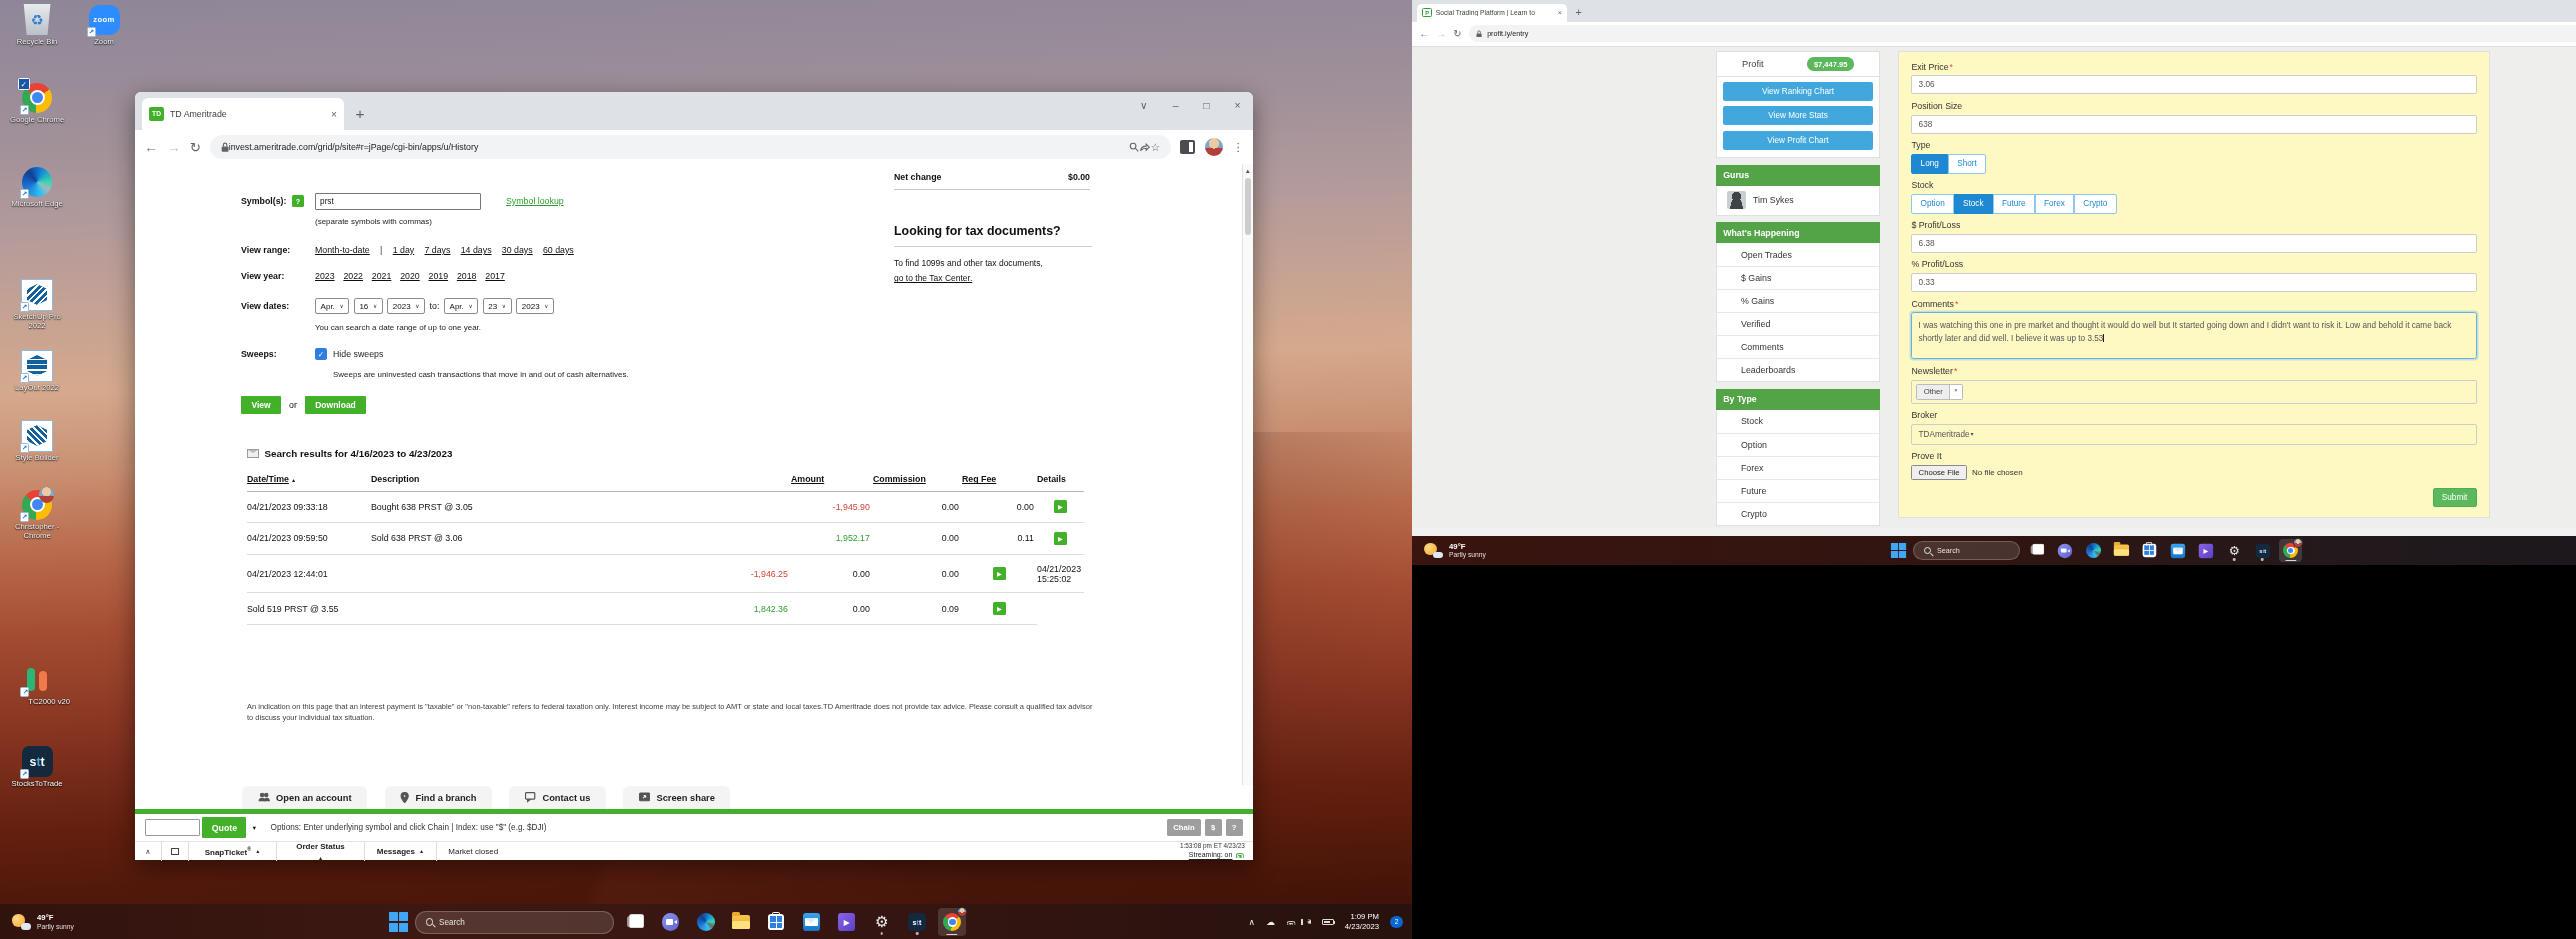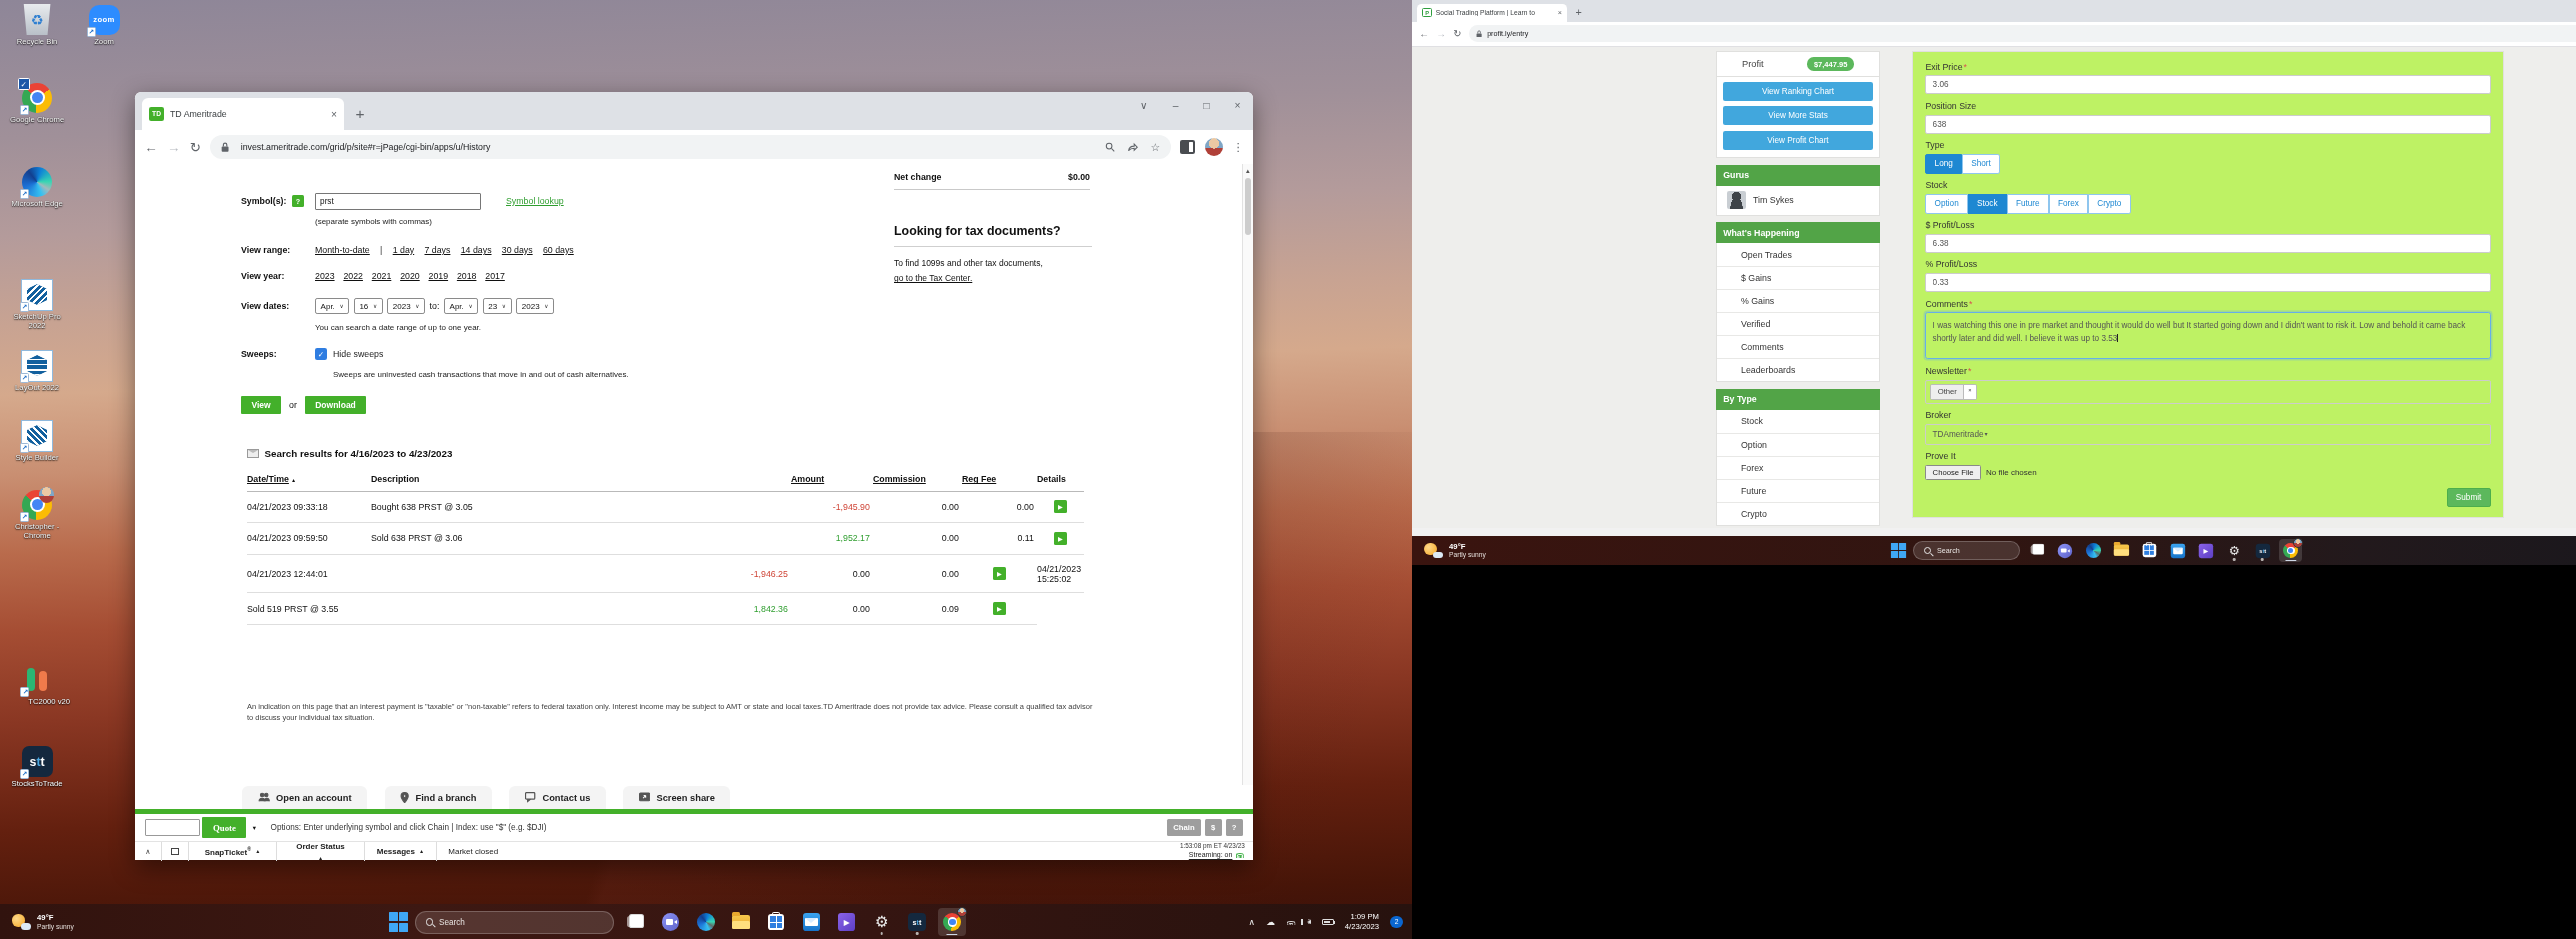--- a/index.html
+++ b/index.html
@@ -75,21 +75,21 @@
   .win-l{left:135px;top:92px;width:1118px;height:768px;border-radius:6.2px 6.2px 0 0;}
   .win-l .tabstrip{height:38px;border-radius:6.2px 6.2px 0 0;}
   .win-l .btab{margin-left:7.2px;width:202px;height:32px;border-radius:6.2px 6.2px 0 0;padding:0 7.2px;gap:6.2px;font-size:8.8px;}
   .fav-td{width:14.4px;height:14.4px;background:#43b02a;border-radius:2.1px;color:#fff;font-weight:bold;font-size:6.7px;
     display:flex;align-items:center;justify-content:center;flex:none;}
   .win-l .tclose{font-size:10.3px;}
   .win-l .newtab{font-size:15.5px;margin:0 0 7.2px 11.3px;}
   .win-l .winctl{right:12.4px;top:7.2px;gap:25px;font-size:10.3px;}
   .win-l .toolbar{height:34px;padding:0 9.3px;gap:9.3px;}
   .win-l .navic{font-size:13.4px;}
-  .win-l .addr{flex:1;height:24px;border-radius:12px;padding:0 10.3px;gap:12px;font-size:8.8px;}
+  .win-l .addr{flex:1;height:24px;border-radius:12px;padding:0 10.3px;gap:0;font-size:8.8px;}
   .win-l .sidebtn{width:15.5px;height:13.4px;}
   .win-l .sidebtn::after{right:2.1px;top:2.1px;width:4.6px;height:9.3px;}
   .win-l .avatar{width:18.5px;height:18.5px;}
   .win-l .kebab{font-size:11.3px;}
   .wl-content{position:absolute;left:0;top:72px;right:0;bottom:0;background:#fff;font-size:8.8px;color:#101010;}
   .wl-scroll{position:absolute;left:0;top:0;right:11.3px;bottom:75px;overflow:hidden;}
 
   .nc-row{position:absolute;left:759px;top:8.2px;width:196px;display:flex;justify-content:space-between;
     font-weight:bold;padding-bottom:7.2px;border-bottom:0.5px solid #c9c9c9;}
   .taxbox{position:absolute;left:759px;top:60px;width:198px;}
@@ -140,21 +140,21 @@
 
   .wl-dock{position:absolute;left:0;right:0;bottom:0;height:75px;background:#fff;}
   .dock-tabs{height:24px;display:flex;align-items:flex-end;padding-left:107px;gap:17.5px;}
   .dock-tab{height:23px;background:#f4f4f4;border-radius:6.2px 6.2px 0 0;display:flex;align-items:center;gap:6.2px;
     padding:0 15.5px;font-size:9.3px;font-weight:bold;color:#222;cursor:pointer;}
   .dock-tab svg{stroke:#555;fill:none;stroke-width:2;}
   .dock-bar{height:5.2px;background:#43b02a;}
   .dock-quote{height:28px;display:flex;align-items:center;padding:0 10.3px;border-bottom:0.5px solid #e3e3e3;}
   .q-in{width:55px;height:17.5px;border:0.5px solid #999;border-radius:1px;font-family:inherit;}
   .q-btn{height:20.6px;width:44px;background:#43b02a;color:#fff;font-weight:bold;font-size:8.8px;border:none;
-    border-radius:1px;margin-left:2.1px;cursor:pointer;font-family:Liberation Serif, serif;}
+    border-radius:1px;margin-left:2.1px;cursor:pointer;font-family:Liberation Sans, sans-serif;}
   .q-car{font-size:5.7px;margin:0 0 0 5.2px;cursor:pointer;}
   .q-hint{margin-left:13.4px;font-size:8.2px;color:#333;}
   .q-sp{flex:1;}
   .gr-btn{height:17.5px;background:#9e9e9e;color:#fff;border:none;border-radius:1.5px;font-size:7.7px;font-weight:bold;
     margin-left:4.1px;padding:0 6.2px;min-width:15.5px;cursor:pointer;font-family:inherit;}
   .dock-snap{height:18.5px;display:flex;align-items:center;font-size:8px;color:#222;}
   .sn-cell{height:100%;display:flex;align-items:center;justify-content:center;border-right:0.5px solid #ddd;gap:4.1px;cursor:pointer;}
   .sn-ic1{width:27px;font-size:7.2px;color:#444;}
   .sn-ic2{width:27px;}
   .snwin{position:relative;width:8.2px;height:7.2px;}
@@ -274,21 +274,21 @@
   .sb-sec{margin-top:6.7px;}
   .sb-head{height:21px;background:#52a447;color:#fff;font-weight:bold;font-size:8.8px;display:flex;align-items:center;padding-left:7.2px;}
   .sb-item{height:23px;display:flex;align-items:center;padding-left:24px;border-top:0.5px solid #e8e8e6;color:#333;cursor:pointer;}
   .sb-list{border-top:none;}
   .sb-list .sb-item:first-child{border-top:none;}
   .guru{height:29px;display:flex;align-items:center;gap:7.2px;padding-left:10.3px;cursor:pointer;}
   .tsava{width:18.5px;height:18.5px;border-radius:2.1px;background:
     radial-gradient(circle at 50% 30%,#3e4348 0 30%,transparent 31%),
     radial-gradient(ellipse at 50% 95%,#3e4348 0 45%,transparent 46%),#c9ced3;}
 
-  .form-panel{position:absolute;left:500px;top:4.1px;width:592px;background:#bef264;border:0.5px solid #e0e0de;padding:3.1px 12.4px 9.3px;}
+  .form-panel{position:absolute;left:486px;top:4.1px;width:592px;background:#fef9c3;border:0.5px solid #e0e0de;padding:3.1px 12.4px 9.3px;}
   .fp-label{margin-top:6.7px;margin-bottom:3.6px;font-size:8.8px;color:#333;}
   .req{color:#d9534f;margin-left:1px;}
   .fp-input{width:100%;height:19px;border:0.5px solid #ccc;border-radius:2.1px;padding:0 6.2px;font-size:8.2px;
     color:#555;font-family:inherit;background:#fff;}
   .segrow{display:flex;}
   .seg{height:19.6px;padding:0 8.2px;border:0.5px solid #8fc6ee;background:#fff;color:#1e88d2;font-size:8.2px;
     display:flex;align-items:center;cursor:pointer;}
   .seg:first-child{border-radius:2.1px 0 0 2.1px;}
   .seg:last-child{border-radius:0 2.1px 2.1px 0;}
   .seg.on{background:#1e88d2;color:#fff;border-color:#1e88d2;}

